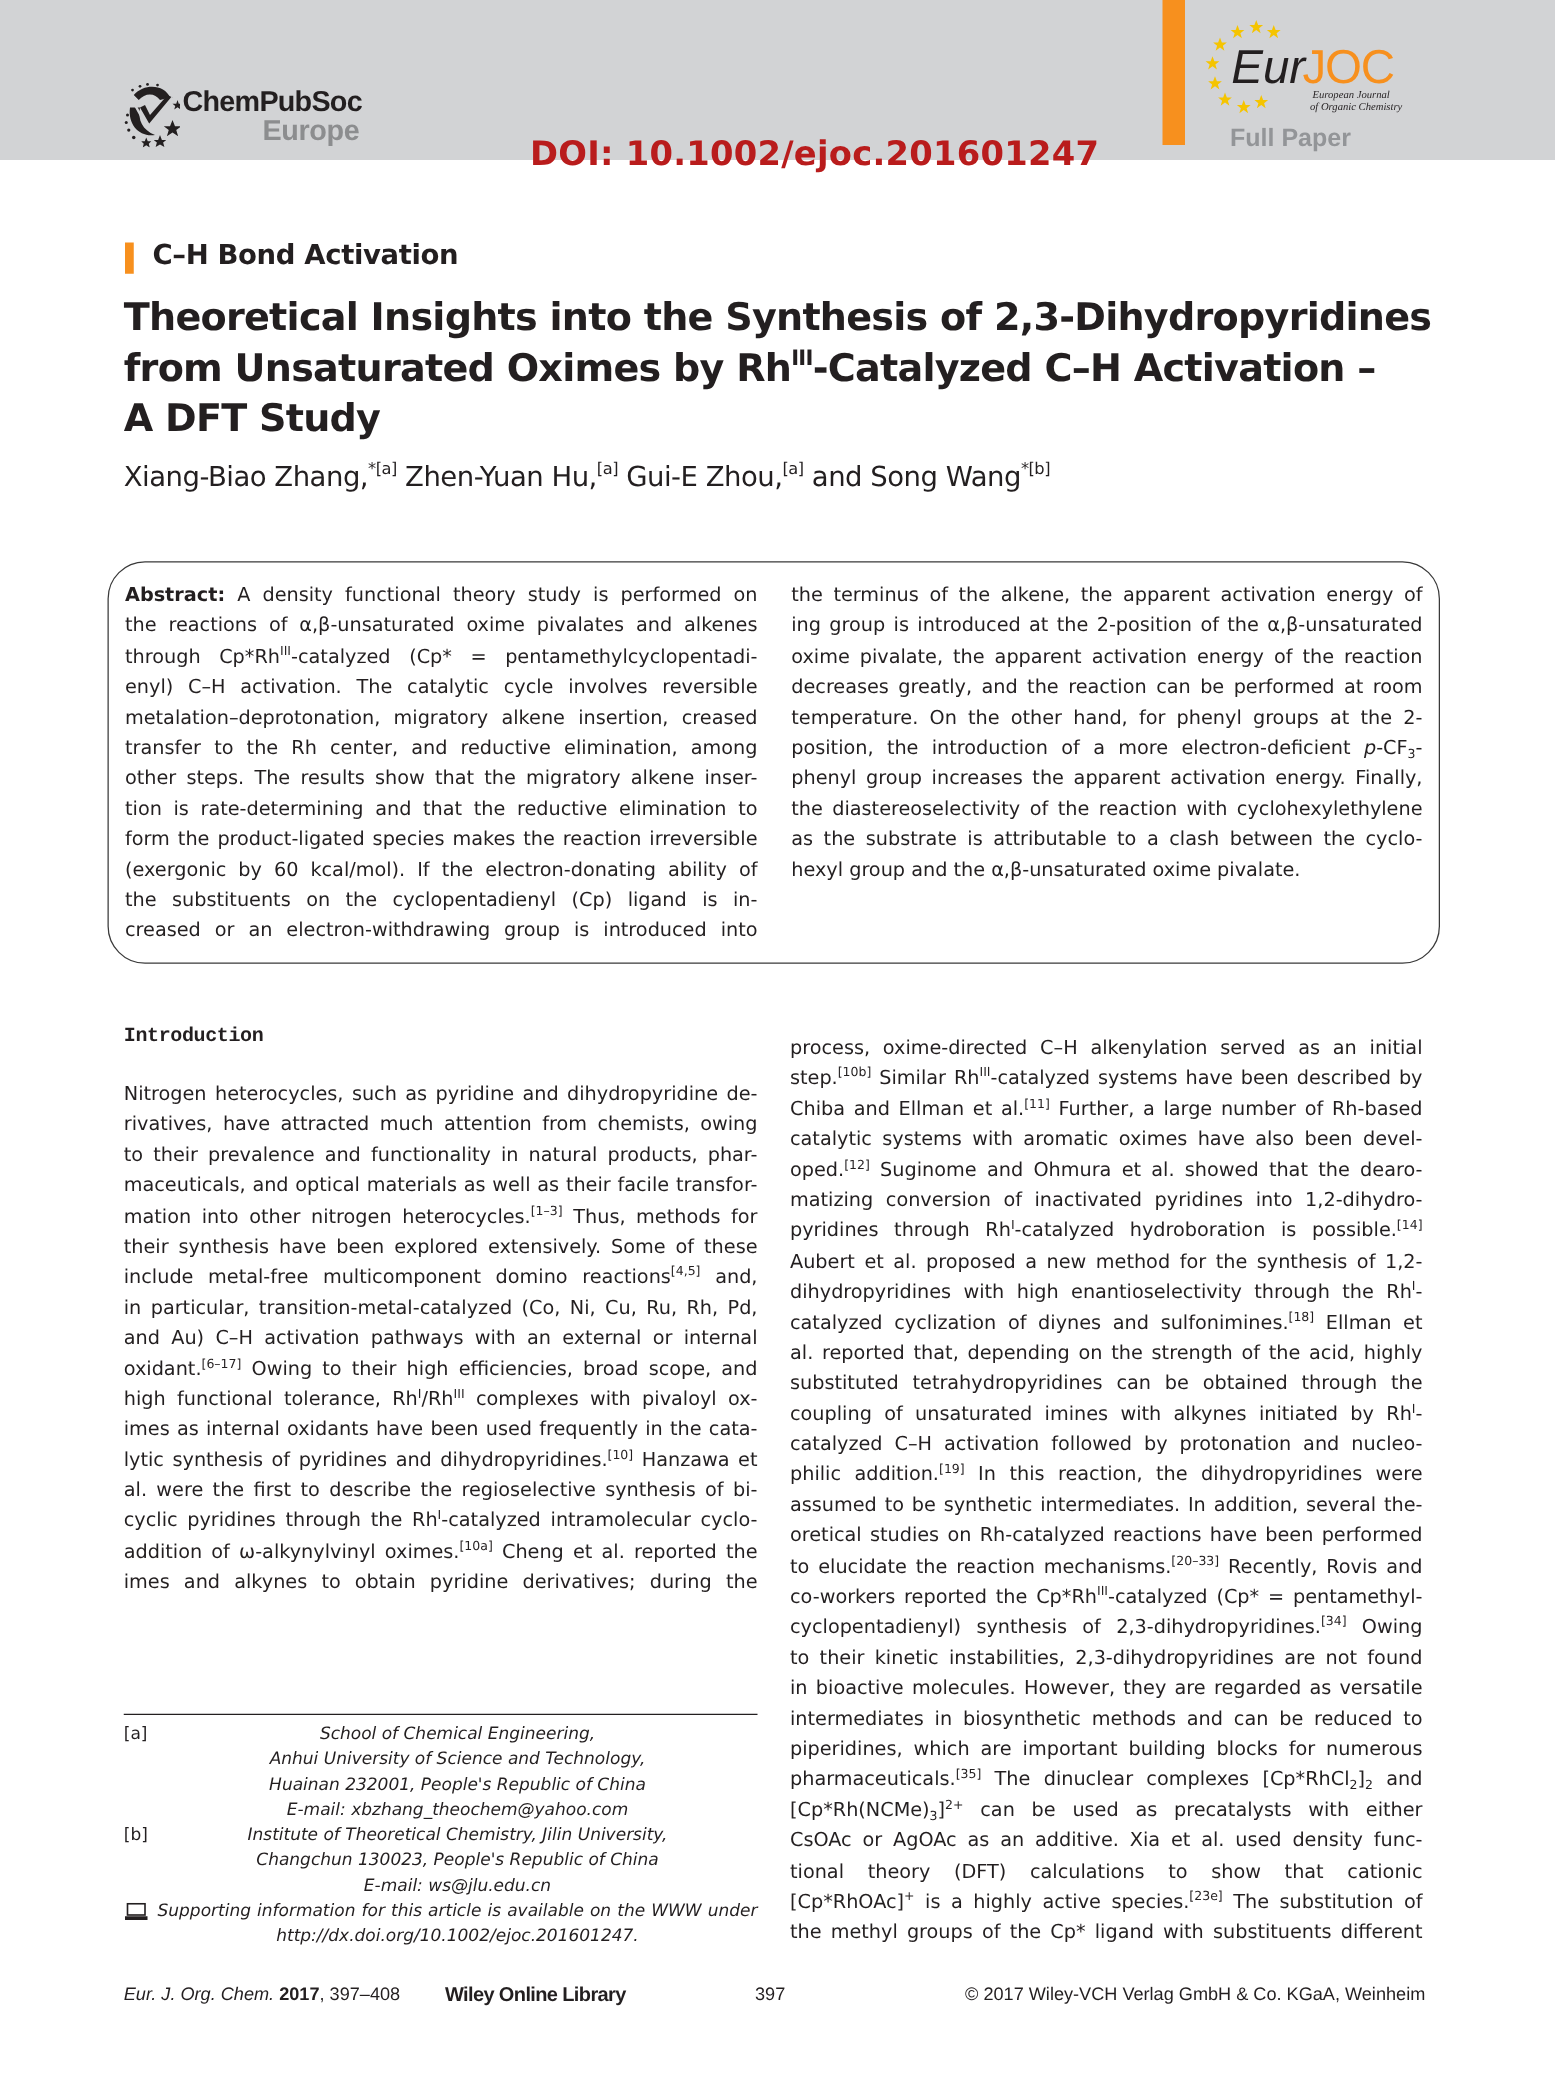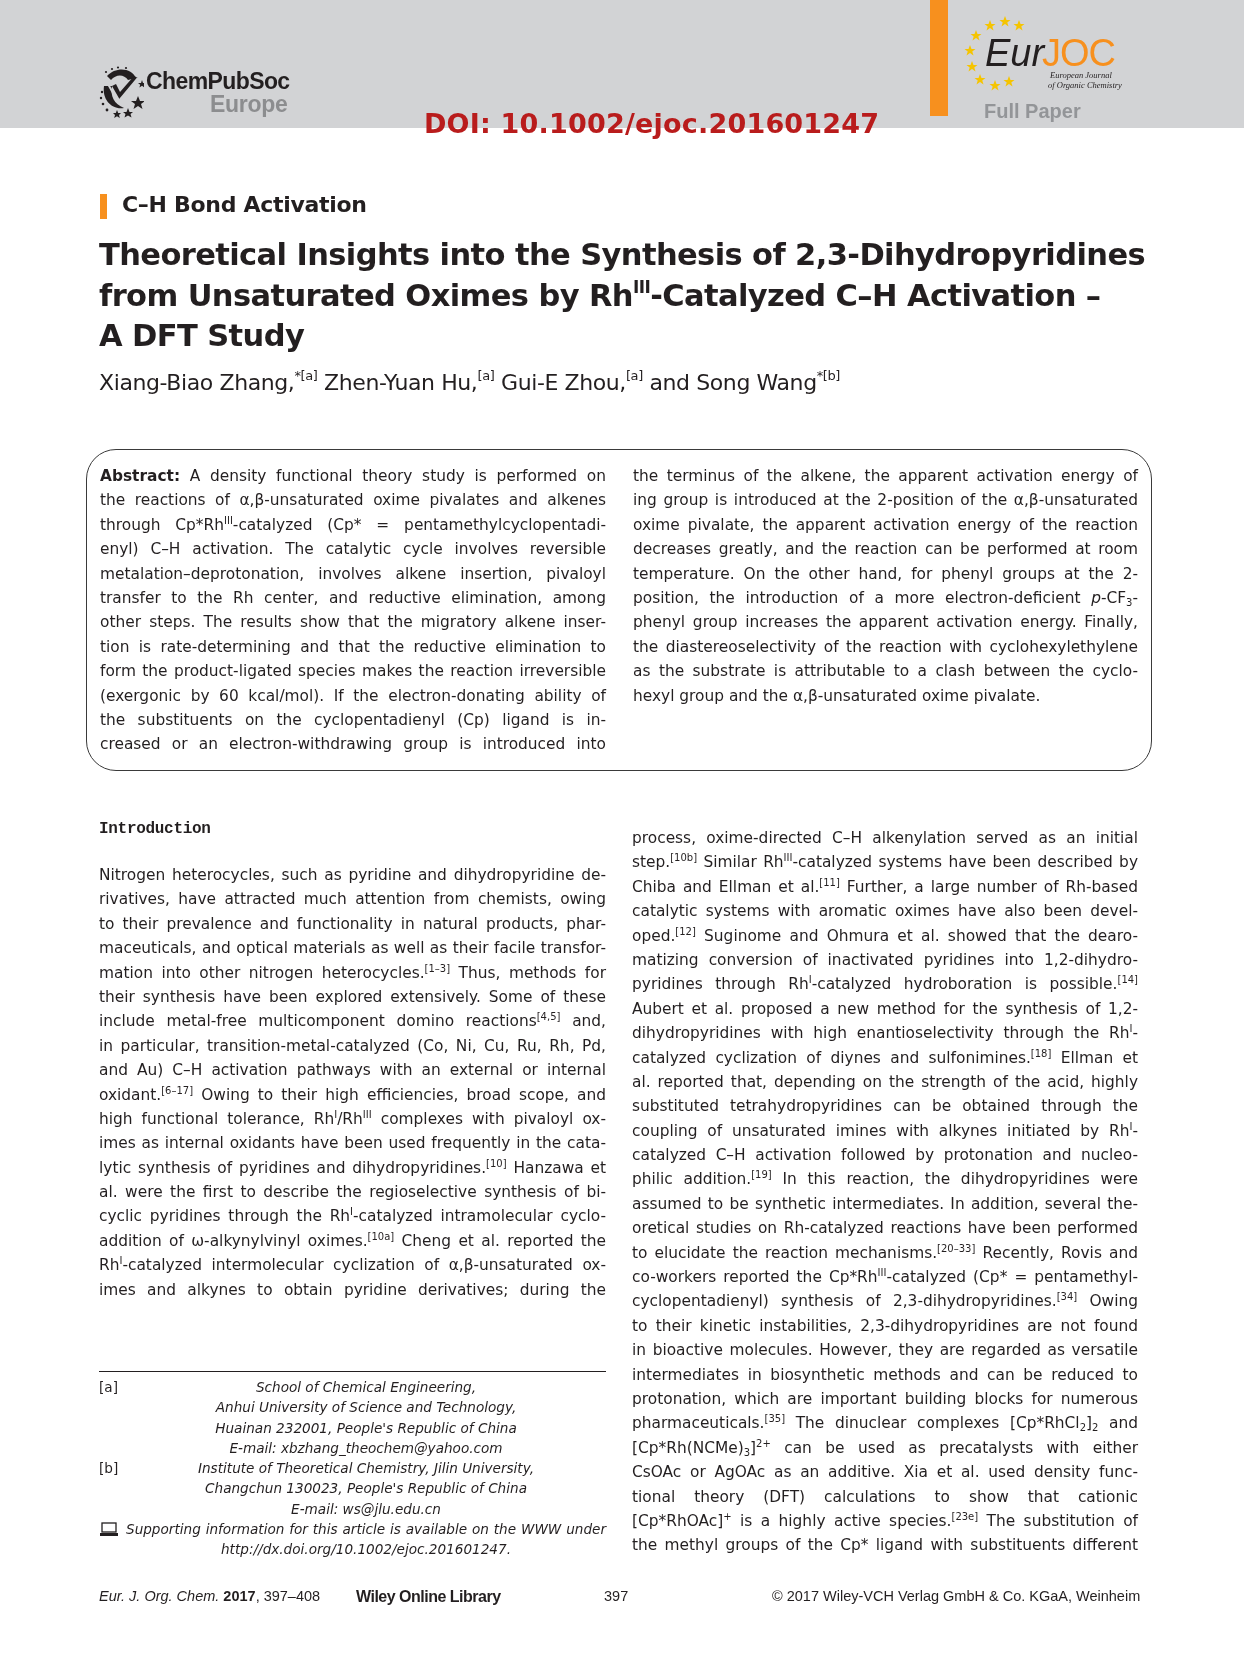--- a/index.html
+++ b/index.html
@@ -137,21 +137,21 @@
   <span>Gui-E Zhou,</span><sup>[a]</sup>
   <span>and Song Wang</span><sup>*[b]</sup>
 </div>
 
 <div class="abstract-box"></div>
 <div class="col ab-left" id="ab-left">
     <span class="l"><b>Abstract:</b> A density functional theory study is performed on</span>
     <span class="l">the reactions of α,β-unsaturated oxime pivalates and alkenes</span>
     <span class="l">through Cp*Rh<sup>III</sup>-catalyzed (Cp* = pentamethylcyclopentadi-</span>
     <span class="l">enyl) C–H activation. The catalytic cycle involves reversible</span>
-    <span class="l">metalation–deprotonation, involves alkene insertion, pivaloyl</span>
+    <span class="l">metalation–deprotonation, migratory alkene insertion, creased</span>
     <span class="l">transfer to the Rh center, and reductive elimination, among</span>
     <span class="l">other steps. The results show that the migratory alkene inser-</span>
     <span class="l">tion is rate-determining and that the reductive elimination to</span>
     <span class="l">form the product-ligated species makes the reaction irreversible</span>
     <span class="l">(exergonic by 60 kcal/mol). If the electron-donating ability of</span>
     <span class="l">the substituents on the cyclopentadienyl (Cp) ligand is in-</span>
     <span class="l">creased or an electron-withdrawing group is introduced into</span>
   </div>
 <div class="col ab-right" id="ab-right">
     <span class="l">the terminus of the alkene, the apparent activation energy of</span>
@@ -177,21 +177,20 @@
     <span class="l">include metal-free multicomponent domino reactions<sup>[4,5]</sup> and,</span>
     <span class="l">in particular, transition-metal-catalyzed (Co, Ni, Cu, Ru, Rh, Pd,</span>
     <span class="l">and Au) C–H activation pathways with an external or internal</span>
     <span class="l">oxidant.<sup>[6–17]</sup> Owing to their high efficiencies, broad scope, and</span>
     <span class="l">high functional tolerance, Rh<sup>I</sup>/Rh<sup>III</sup> complexes with pivaloyl ox-</span>
     <span class="l">imes as internal oxidants have been used frequently in the cata-</span>
     <span class="l">lytic synthesis of pyridines and dihydropyridines.<sup>[10]</sup> Hanzawa et</span>
     <span class="l">al. were the first to describe the regioselective synthesis of bi-</span>
     <span class="l">cyclic pyridines through the Rh<sup>I</sup>-catalyzed intramolecular cyclo-</span>
     <span class="l">addition of ω-alkynylvinyl oximes.<sup>[10a]</sup> Cheng et al. reported the</span>
-    <span class="l">Rh<sup>I</sup>-catalyzed intermolecular cyclization of α,β-unsaturated ox-</span>
     <span class="l">imes and alkynes to obtain pyridine derivatives; during the</span>
   </div>
 <div class="col body-right" id="intro-right">
     <span class="l">process, oxime-directed C–H alkenylation served as an initial</span>
     <span class="l">step.<sup>[10b]</sup> Similar Rh<sup>III</sup>-catalyzed systems have been described by</span>
     <span class="l">Chiba and Ellman et al.<sup>[11]</sup> Further, a large number of Rh-based</span>
     <span class="l">catalytic systems with aromatic oximes have also been devel-</span>
     <span class="l">oped.<sup>[12]</sup> Suginome and Ohmura et al. showed that the dearo-</span>
     <span class="l">matizing conversion of inactivated pyridines into 1,2-dihydro-</span>
     <span class="l">pyridines through Rh<sup>I</sup>-catalyzed hydroboration is possible.<sup>[14]</sup></span>
@@ -204,21 +203,21 @@
     <span class="l">catalyzed C–H activation followed by protonation and nucleo-</span>
     <span class="l">philic addition.<sup>[19]</sup> In this reaction, the dihydropyridines were</span>
     <span class="l">assumed to be synthetic intermediates. In addition, several the-</span>
     <span class="l">oretical studies on Rh-catalyzed reactions have been performed</span>
     <span class="l">to elucidate the reaction mechanisms.<sup>[20–33]</sup> Recently, Rovis and</span>
     <span class="l">co-workers reported the Cp*Rh<sup>III</sup>-catalyzed (Cp* = pentamethyl-</span>
     <span class="l">cyclopentadienyl) synthesis of 2,3-dihydropyridines.<sup>[34]</sup> Owing</span>
     <span class="l">to their kinetic instabilities, 2,3-dihydropyridines are not found</span>
     <span class="l">in bioactive molecules. However, they are regarded as versatile</span>
     <span class="l">intermediates in biosynthetic methods and can be reduced to</span>
-    <span class="l">protonation, which are important building blocks for numerous</span>
+    <span class="l">piperidines, which are important building blocks for numerous</span>
     <span class="l">pharmaceuticals.<sup>[35]</sup> The dinuclear complexes [Cp*RhCl<sub>2</sub>]<sub>2</sub> and</span>
     <span class="l">[Cp*Rh(NCMe)<sub>3</sub>]<sup>2+</sup> can be used as precatalysts with either</span>
     <span class="l">CsOAc or AgOAc as an additive. Xia et al. used density func-</span>
     <span class="l">tional theory (DFT) calculations to show that cationic</span>
     <span class="l">[Cp*RhOAc]<sup>+</sup> is a highly active species.<sup>[23e]</sup> The substitution of</span>
     <span class="l">the methyl groups of the Cp* ligand with substituents different</span>
   </div>
 
 <div class="fn-rule"></div>
 <div class="footnotes">

